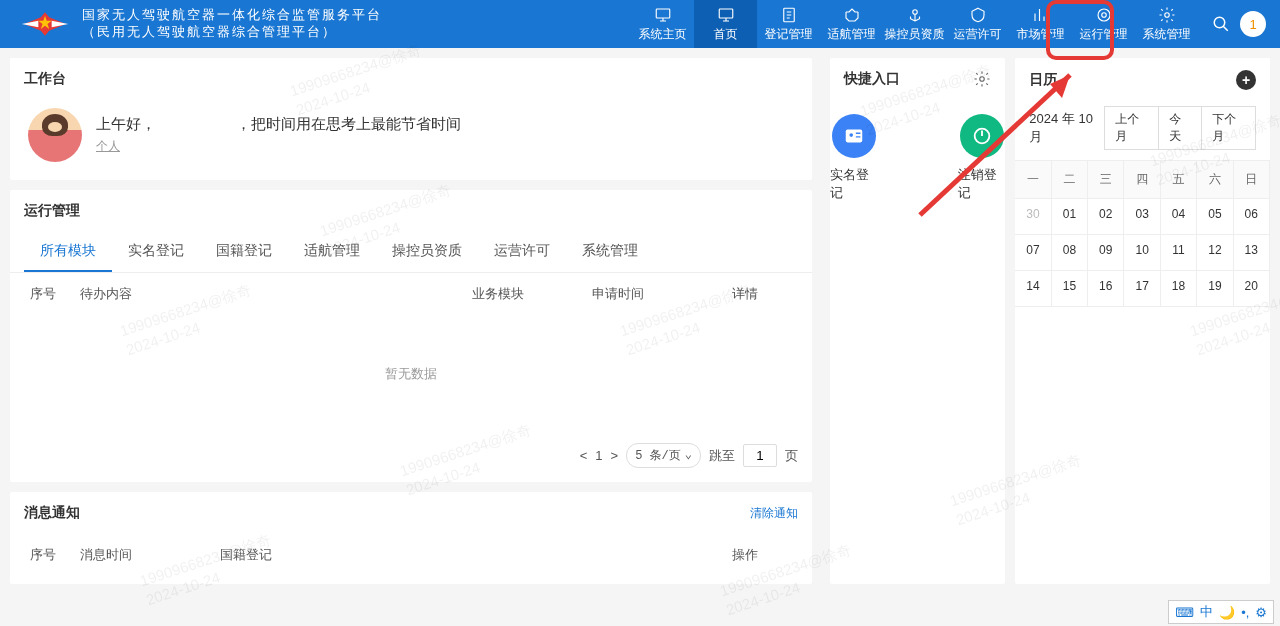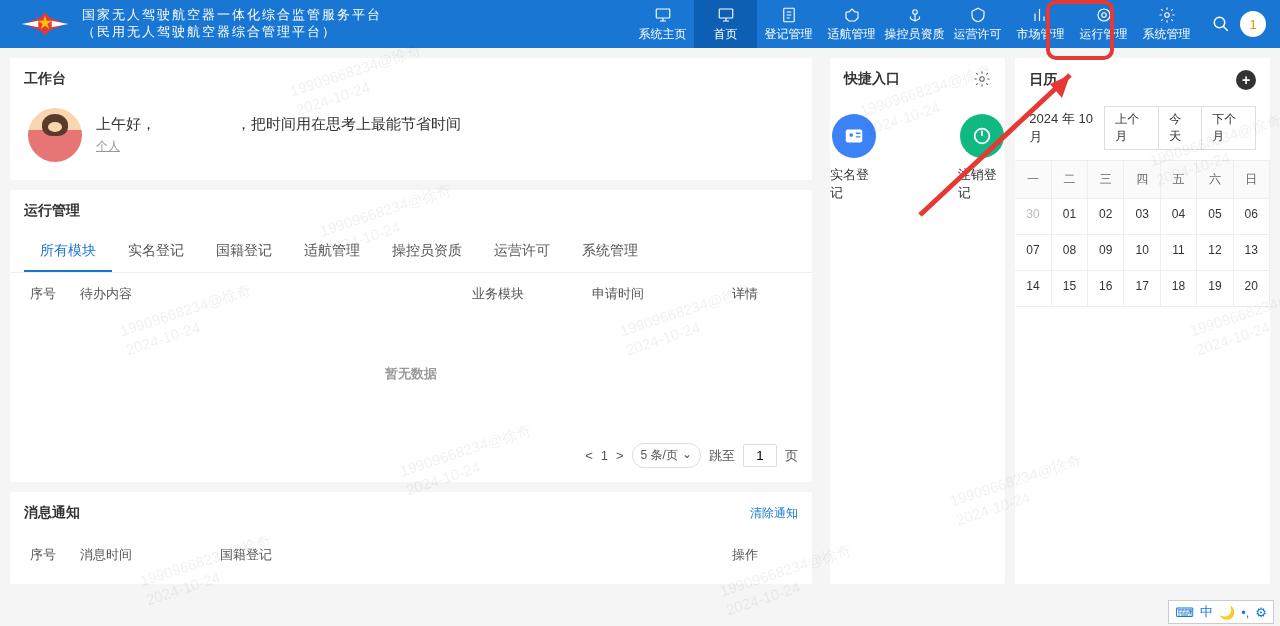--- a/index.html
+++ b/index.html
@@ -30,24 +30,24 @@
 .greet-avatar::before { content: ""; position: absolute; top: 6px; left: 14px; width: 26px; height: 22px; background: #5a3a2a; border-radius: 50% 50% 40% 40%; }
 .greet-avatar::after { content: ""; position: absolute; top: 14px; left: 20px; width: 14px; height: 10px; background: #f8d7b0; border-radius: 50%; }
 .greet-text { font-size: 15px; }
 .greet-sub { color: #999; font-size: 12px; margin-top: 4px; text-decoration: underline; }
 
 .tabs { display: flex; border-bottom: 1px solid #eee; padding: 0 14px; }
 .tab { padding: 10px 16px; font-size: 14px; color: #555; cursor: pointer; }
 .tab.active { color: #1976d2; border-bottom: 2px solid #1976d2; }
 
 .thead { display: flex; padding: 12px 20px; color: #555; font-size: 13px; }
-.empty { text-align: center; color: #999; padding: 50px 0; font-weight: bold; }
+.empty { text-align: center; color: #999; padding: 50px 0; }
 
 .pager { display: flex; align-items: center; justify-content: flex-end; gap: 8px; padding: 10px 14px 14px; font-size: 13px; color: #555; }
-.pager .pg { border: 1px solid #ddd; border-radius: 12px; padding: 3px 8px; font-size: 12px; display: inline-flex; align-items: flex-start; gap: 4px; }
+.pager .pg { border: 1px solid #ddd; border-radius: 12px; padding: 3px 8px; font-size: 12px; display: inline-flex; align-items: flex-start; gap: 4px; font-family: Liberation Mono, monospace; }
 .pager input { width: 34px; border: 1px solid #ddd; border-radius: 2px; padding: 3px; text-align: center; }
 
 .msg-thead { display: flex; padding: 12px 20px 20px; color: #555; }
 
 .quick-row { display: flex; justify-content: center; gap: 80px; padding: 14px 0 20px; }
 .quick-item { display: flex; flex-direction: column; align-items: center; gap: 8px; cursor: pointer; }
 .quick-circ { width: 44px; height: 44px; border-radius: 50%; display: flex; align-items: center; justify-content: center; }
 .quick-circ.blue { background: #3b82f6; }
 .quick-circ.green { background: #10b981; }
 .quick-circ svg { width: 22px; height: 22px; fill: #fff; }

